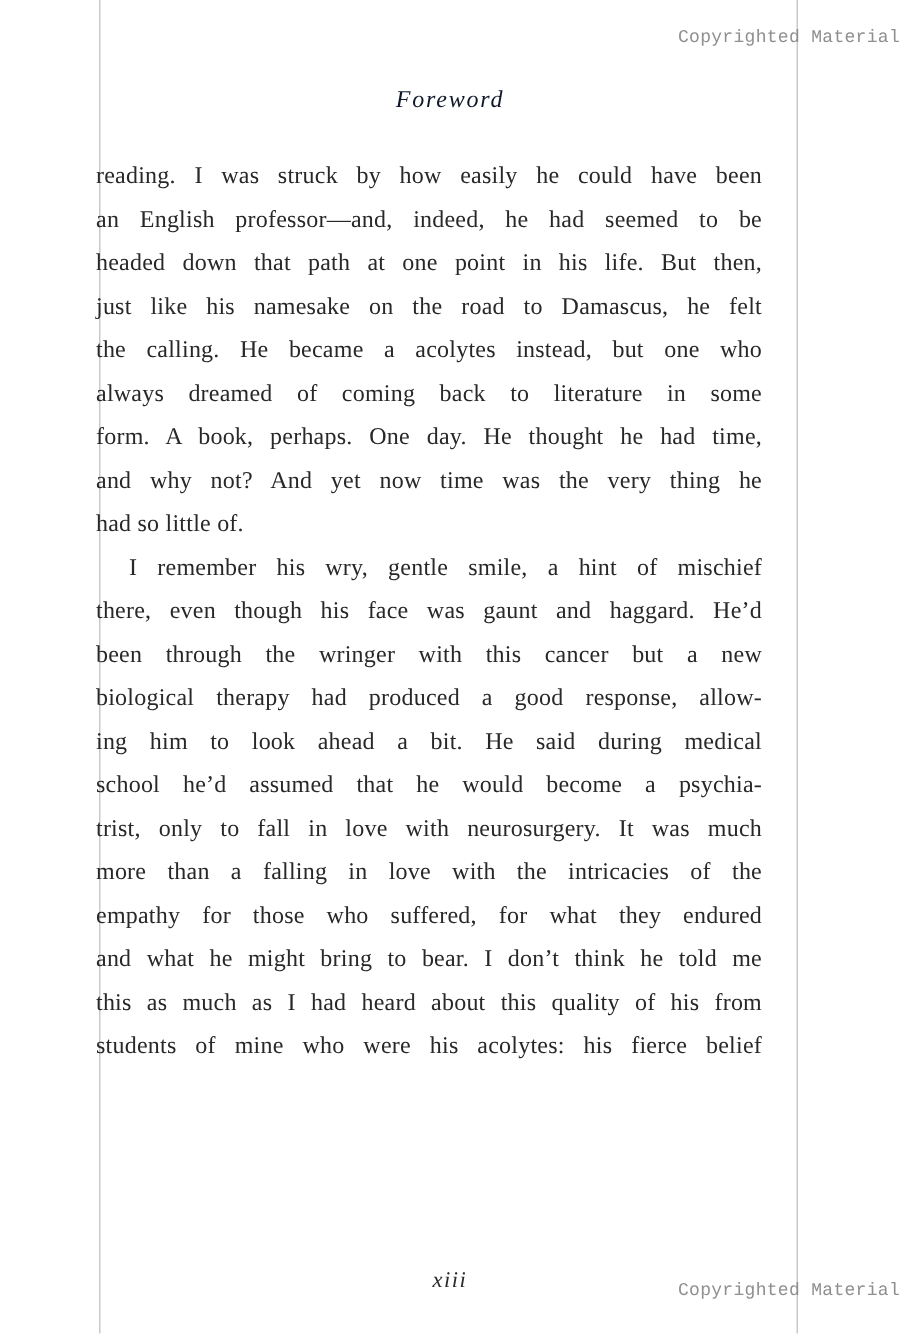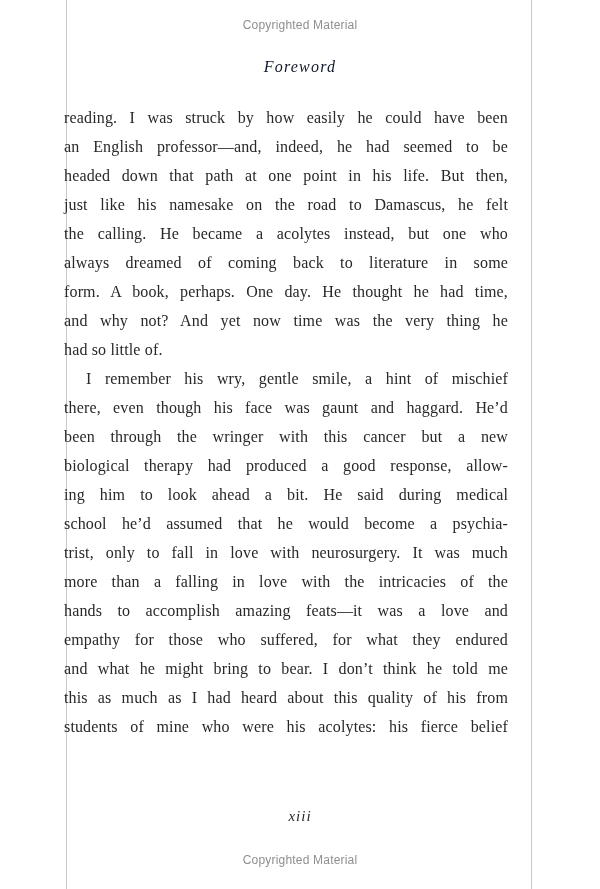--- a/index.html
+++ b/index.html
@@ -25,22 +25,22 @@
     bottom: 0;
     width: 1px;
     background: #c9c9c9;
   }
   .page-edge.left { left: 66px; }
   .page-edge.right { left: 531px; }
   .copyright {
     position: absolute;
     left: 0;
     width: 600px;
-    text-align: center;
-    font-family: Liberation Sans, sans-serif;
+    text-align: right;
+    font-family: Liberation Mono, monospace;
     font-size: 12px;
     color: #8f8f8f;
     letter-spacing: 0.2px;
   }
   .copyright.top { top: 18px; }
   .copyright.bottom { top: 853px; }
   .chapter-title {
     position: absolute;
     top: 58px;
     left: 0;
@@ -69,21 +69,21 @@
     letter-spacing: 0.15px;
   }
   .line.indent {
     text-indent: 22px;
   }
   .line.last {
     text-align-last: left;
   }
   .page-number {
     position: absolute;
-    top: 808px;
+    top: 846px;
     left: 0;
     width: 600px;
     text-align: center;
     font-style: italic;
     font-size: 15px;
     color: #2a2a2a;
     letter-spacing: 1px;
   }
 </style>
 </head>
@@ -111,21 +111,20 @@
       </div>
       <div class="paragraph">
         <div class="line indent">I remember his wry, gentle smile, a hint of mischief</div>
         <div class="line">there, even though his face was gaunt and haggard. He’d</div>
         <div class="line">been through the wringer with this cancer but a new</div>
         <div class="line">biological therapy had produced a good response, allow-</div>
         <div class="line">ing him to look ahead a bit. He said during medical</div>
         <div class="line">school he’d assumed that he would become a psychia-</div>
         <div class="line">trist, only to fall in love with neurosurgery. It was much</div>
         <div class="line">more than a falling in love with the intricacies of the</div>
-        <div class="line">hands to accomplish amazing feats—it was a love and</div>
         <div class="line">empathy for those who suffered, for what they endured</div>
         <div class="line">and what he might bring to bear. I don’t think he told me</div>
         <div class="line">this as much as I had heard about this quality of his from</div>
         <div class="line">students of mine who were his acolytes: his fierce belief</div>
       </div>
     </div>
 
   <div class="page-number">xiii</div>
 
   <div class="copyright bottom">Copyrighted Material</div>

